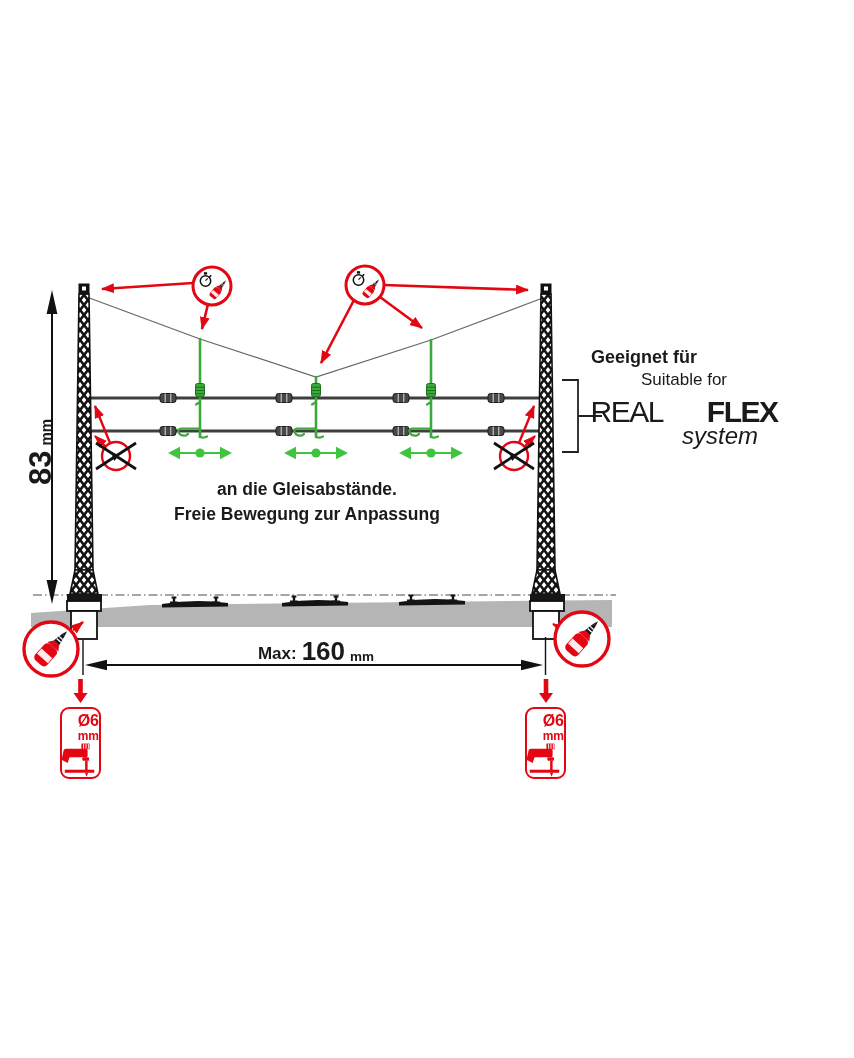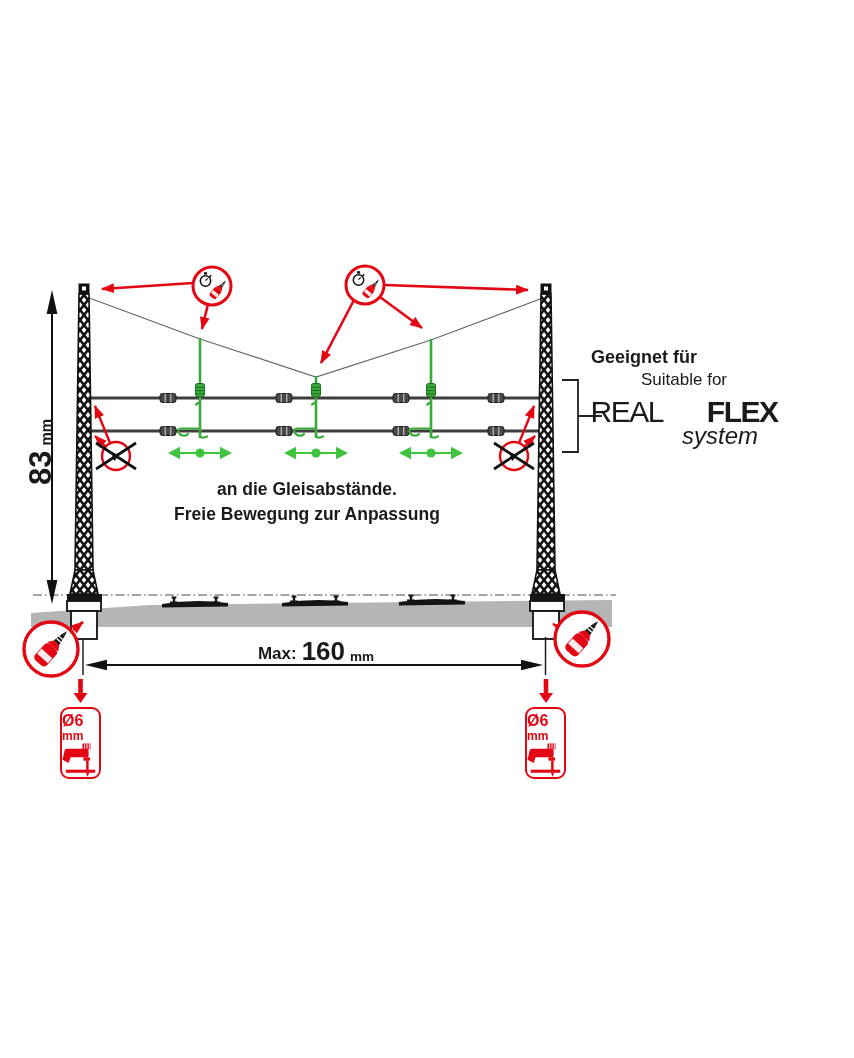--- a/index.html
+++ b/index.html
@@ -22,21 +22,21 @@
   .max-dim{left:316px;top:638px;transform:translateX(-50%);display:flex;align-items:flex-end;gap:5px;white-space:nowrap;}
   .max-dim .lbl{font-size:17px;font-weight:bold;}
   .max-dim .val{font-size:26px;font-weight:bold;line-height:1;}
   .max-dim .unit{font-size:13.5px;font-weight:bold;}
   .dim83{left:40px;top:452px;transform:translate(-50%,-50%) rotate(-90deg);display:flex;align-items:baseline;gap:5px;white-space:nowrap;}
   .dim83 .val{font-size:31px;font-weight:bold;line-height:1;}
   .dim83 .unit{font-size:15px;font-weight:bold;}
   
   .drillbox{
     width:37px;height:65px;border:2.5px solid #e30613;border-radius:9px;
-    display:flex;flex-direction:column;align-items:flex-start;padding-top:3px;
+    display:flex;flex-direction:column;align-items:flex-end;padding-top:3px;
     color:#e30613;background:#fff;
   }
   .drillbox .d1{font-size:16px;font-weight:bold;line-height:1.1;}
   .drillbox .d2{font-size:12px;font-weight:bold;line-height:1;}
   .drillbox svg{margin-top:1px;}
   .drill-left{left:60px;top:707px;}
   .drill-right{left:525px;top:707px;}
 </style>
 </head>
 <body>

